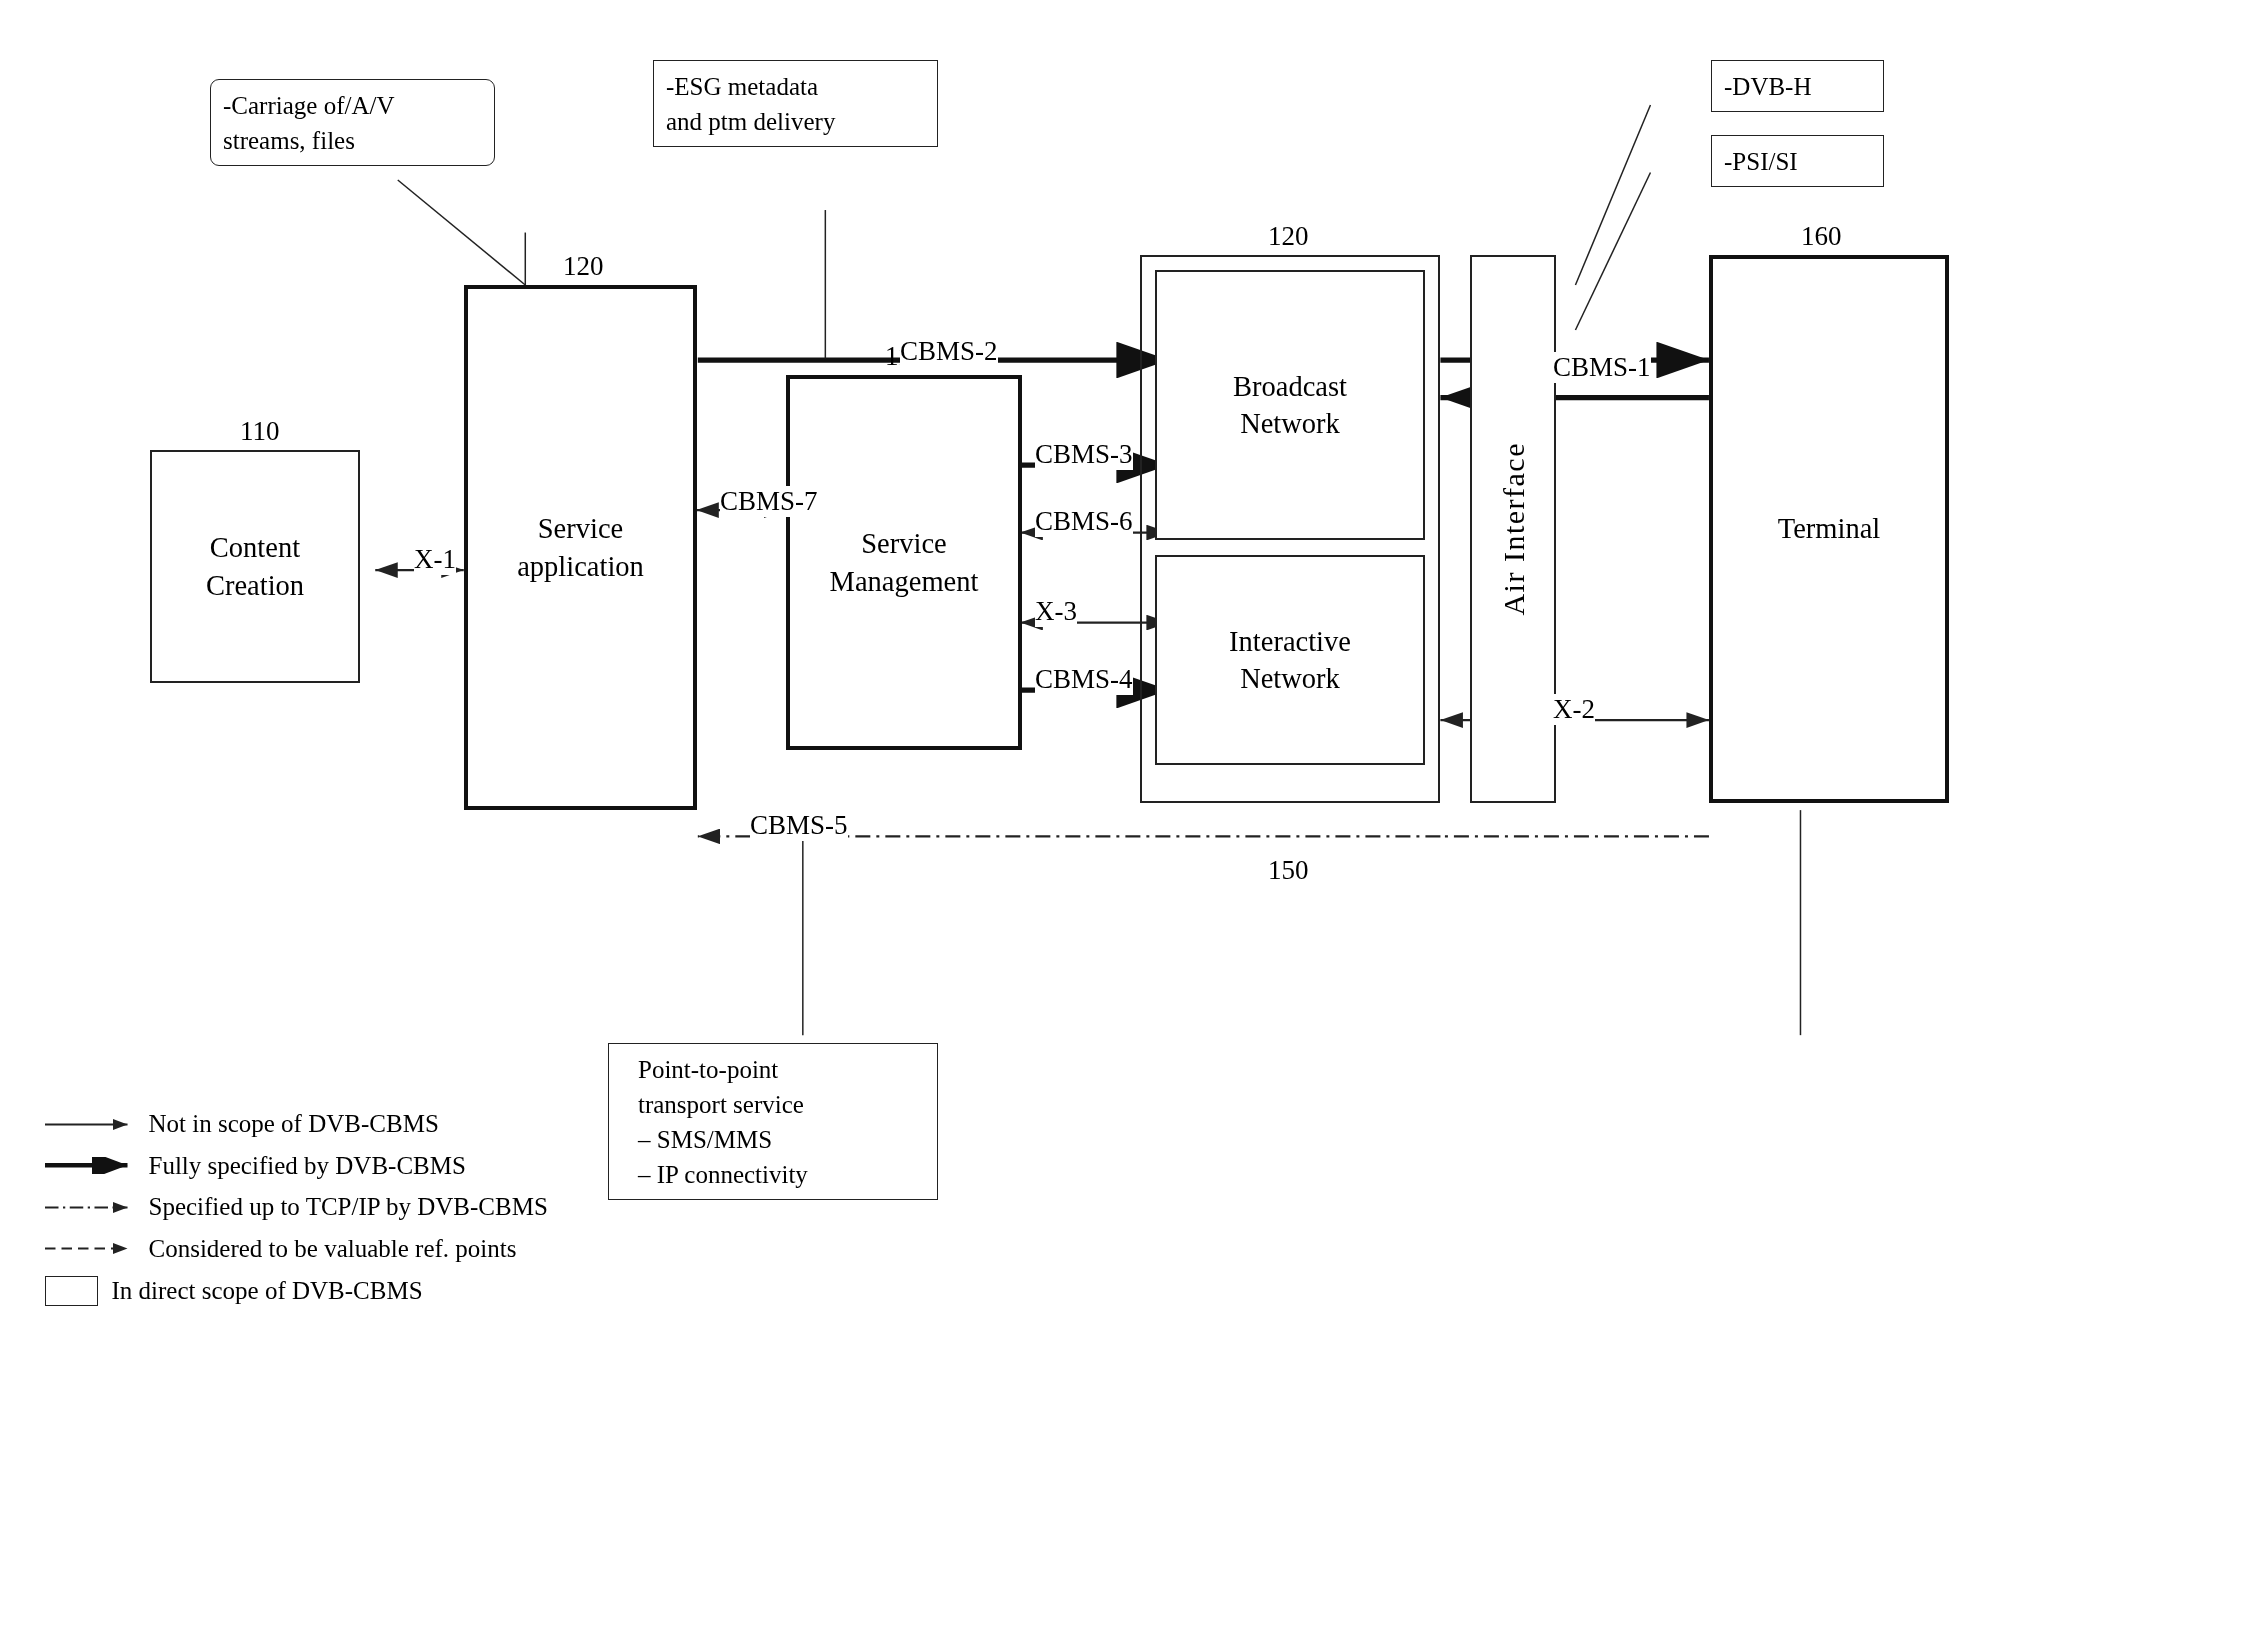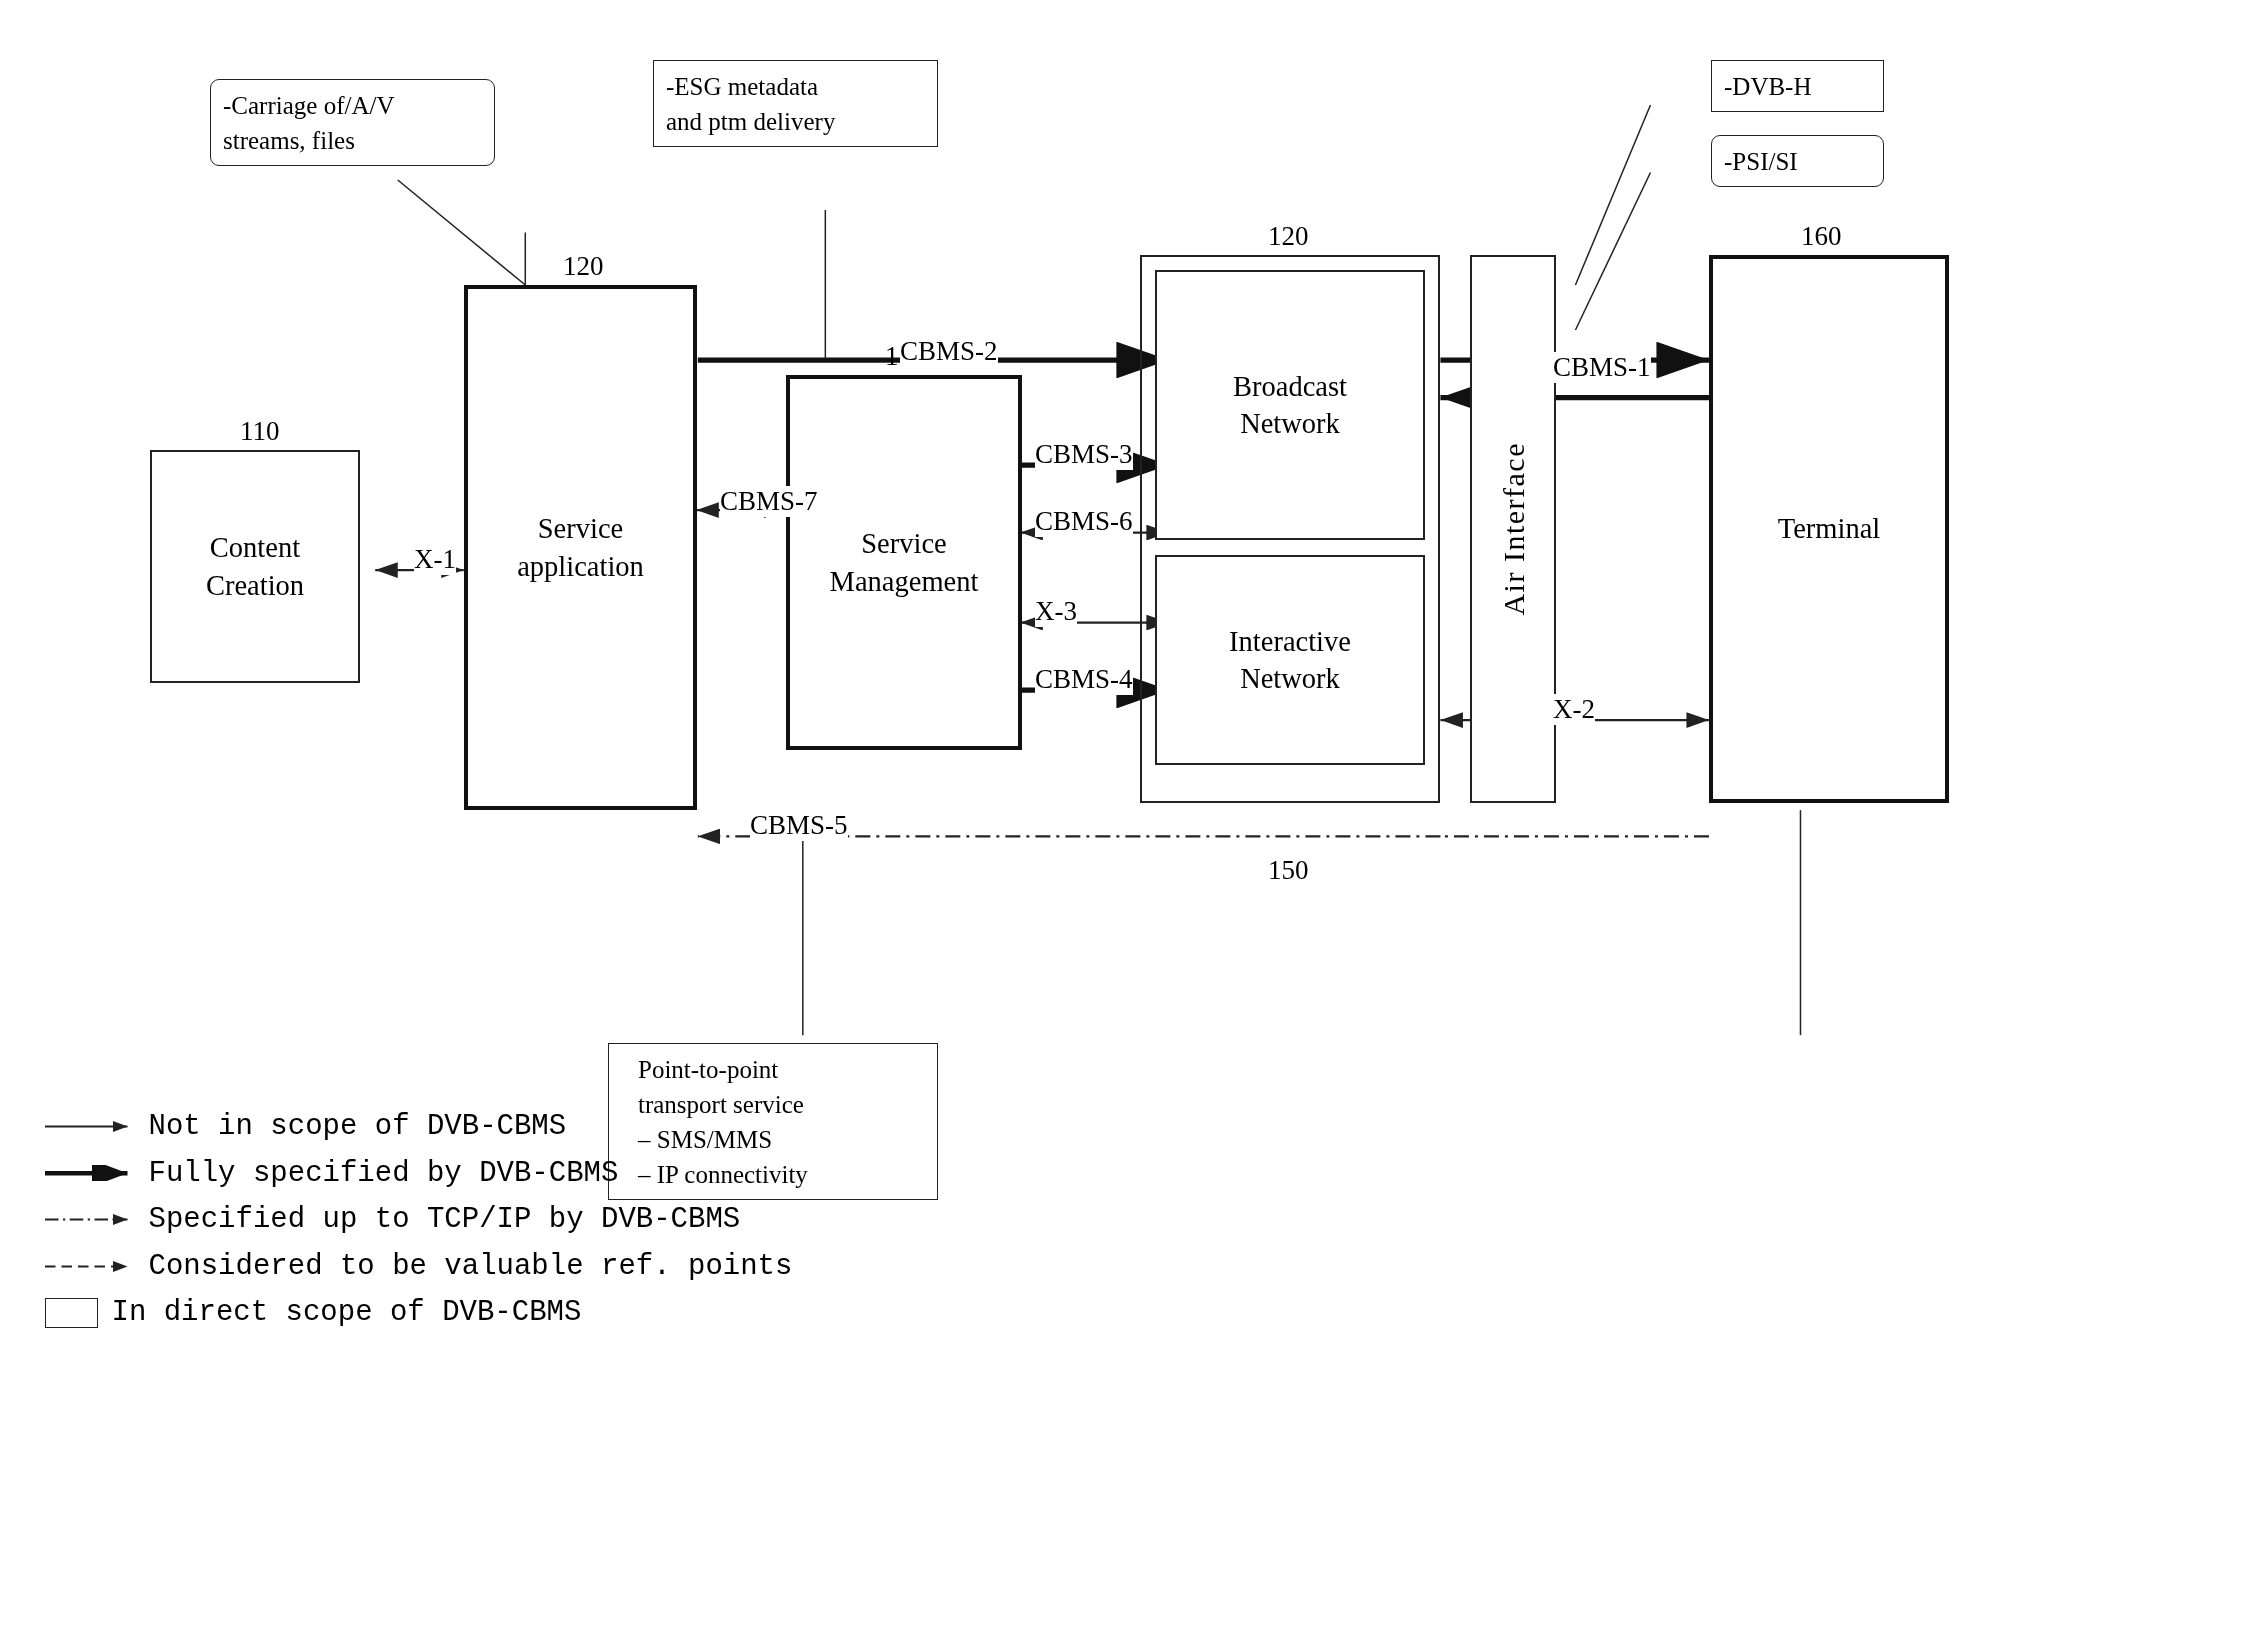--- a/index.html
+++ b/index.html
@@ -70,22 +70,21 @@
       display: flex;
       align-items: center;
     }
     .legend-box {
       width: 53px;
       height: 30px;
       border: 1.5px solid #222;
       background: #fff;
     }
     .legend-text {
-      font-size: 29px;
-      font-family: Liberation Mono, monospace;
+      font-size: 25px;
     }
     .legend-container {
       position: absolute;
       left: 45px;
       top: 1110px;
     }
     .vertical-text {
       writing-mode: vertical-rl;
       text-orientation: mixed;
       transform: rotate(180deg);
@@ -229,21 +228,21 @@
   </div>
 
   <div class="annotation-box" style="left:653px; top:60px; width:285px;">
     <span>-ESG metadata<br>and ptm delivery</span>
   </div>
 
   <div class="annotation-box" style="left:1711px; top:60px; width:173px;">
     <span>-DVB-H</span>
   </div>
 
-  <div class="annotation-box" style="left:1711px; top:135px; width:173px;border-radius:9px;">
+  <div class="annotation-box" style="left:1711px; top:135px; width:173px;">
     <span>-PSI/SI</span>
   </div>
 
 
   <div class="annotation-box" style="left:608px; top:1043px; width:330px;padding-left:29px;">
     <span>Point-to-point<br>transport service<br>– SMS/MMS<br>– IP connectivity</span>
   </div>
 
   <div class="legend-container">
 

